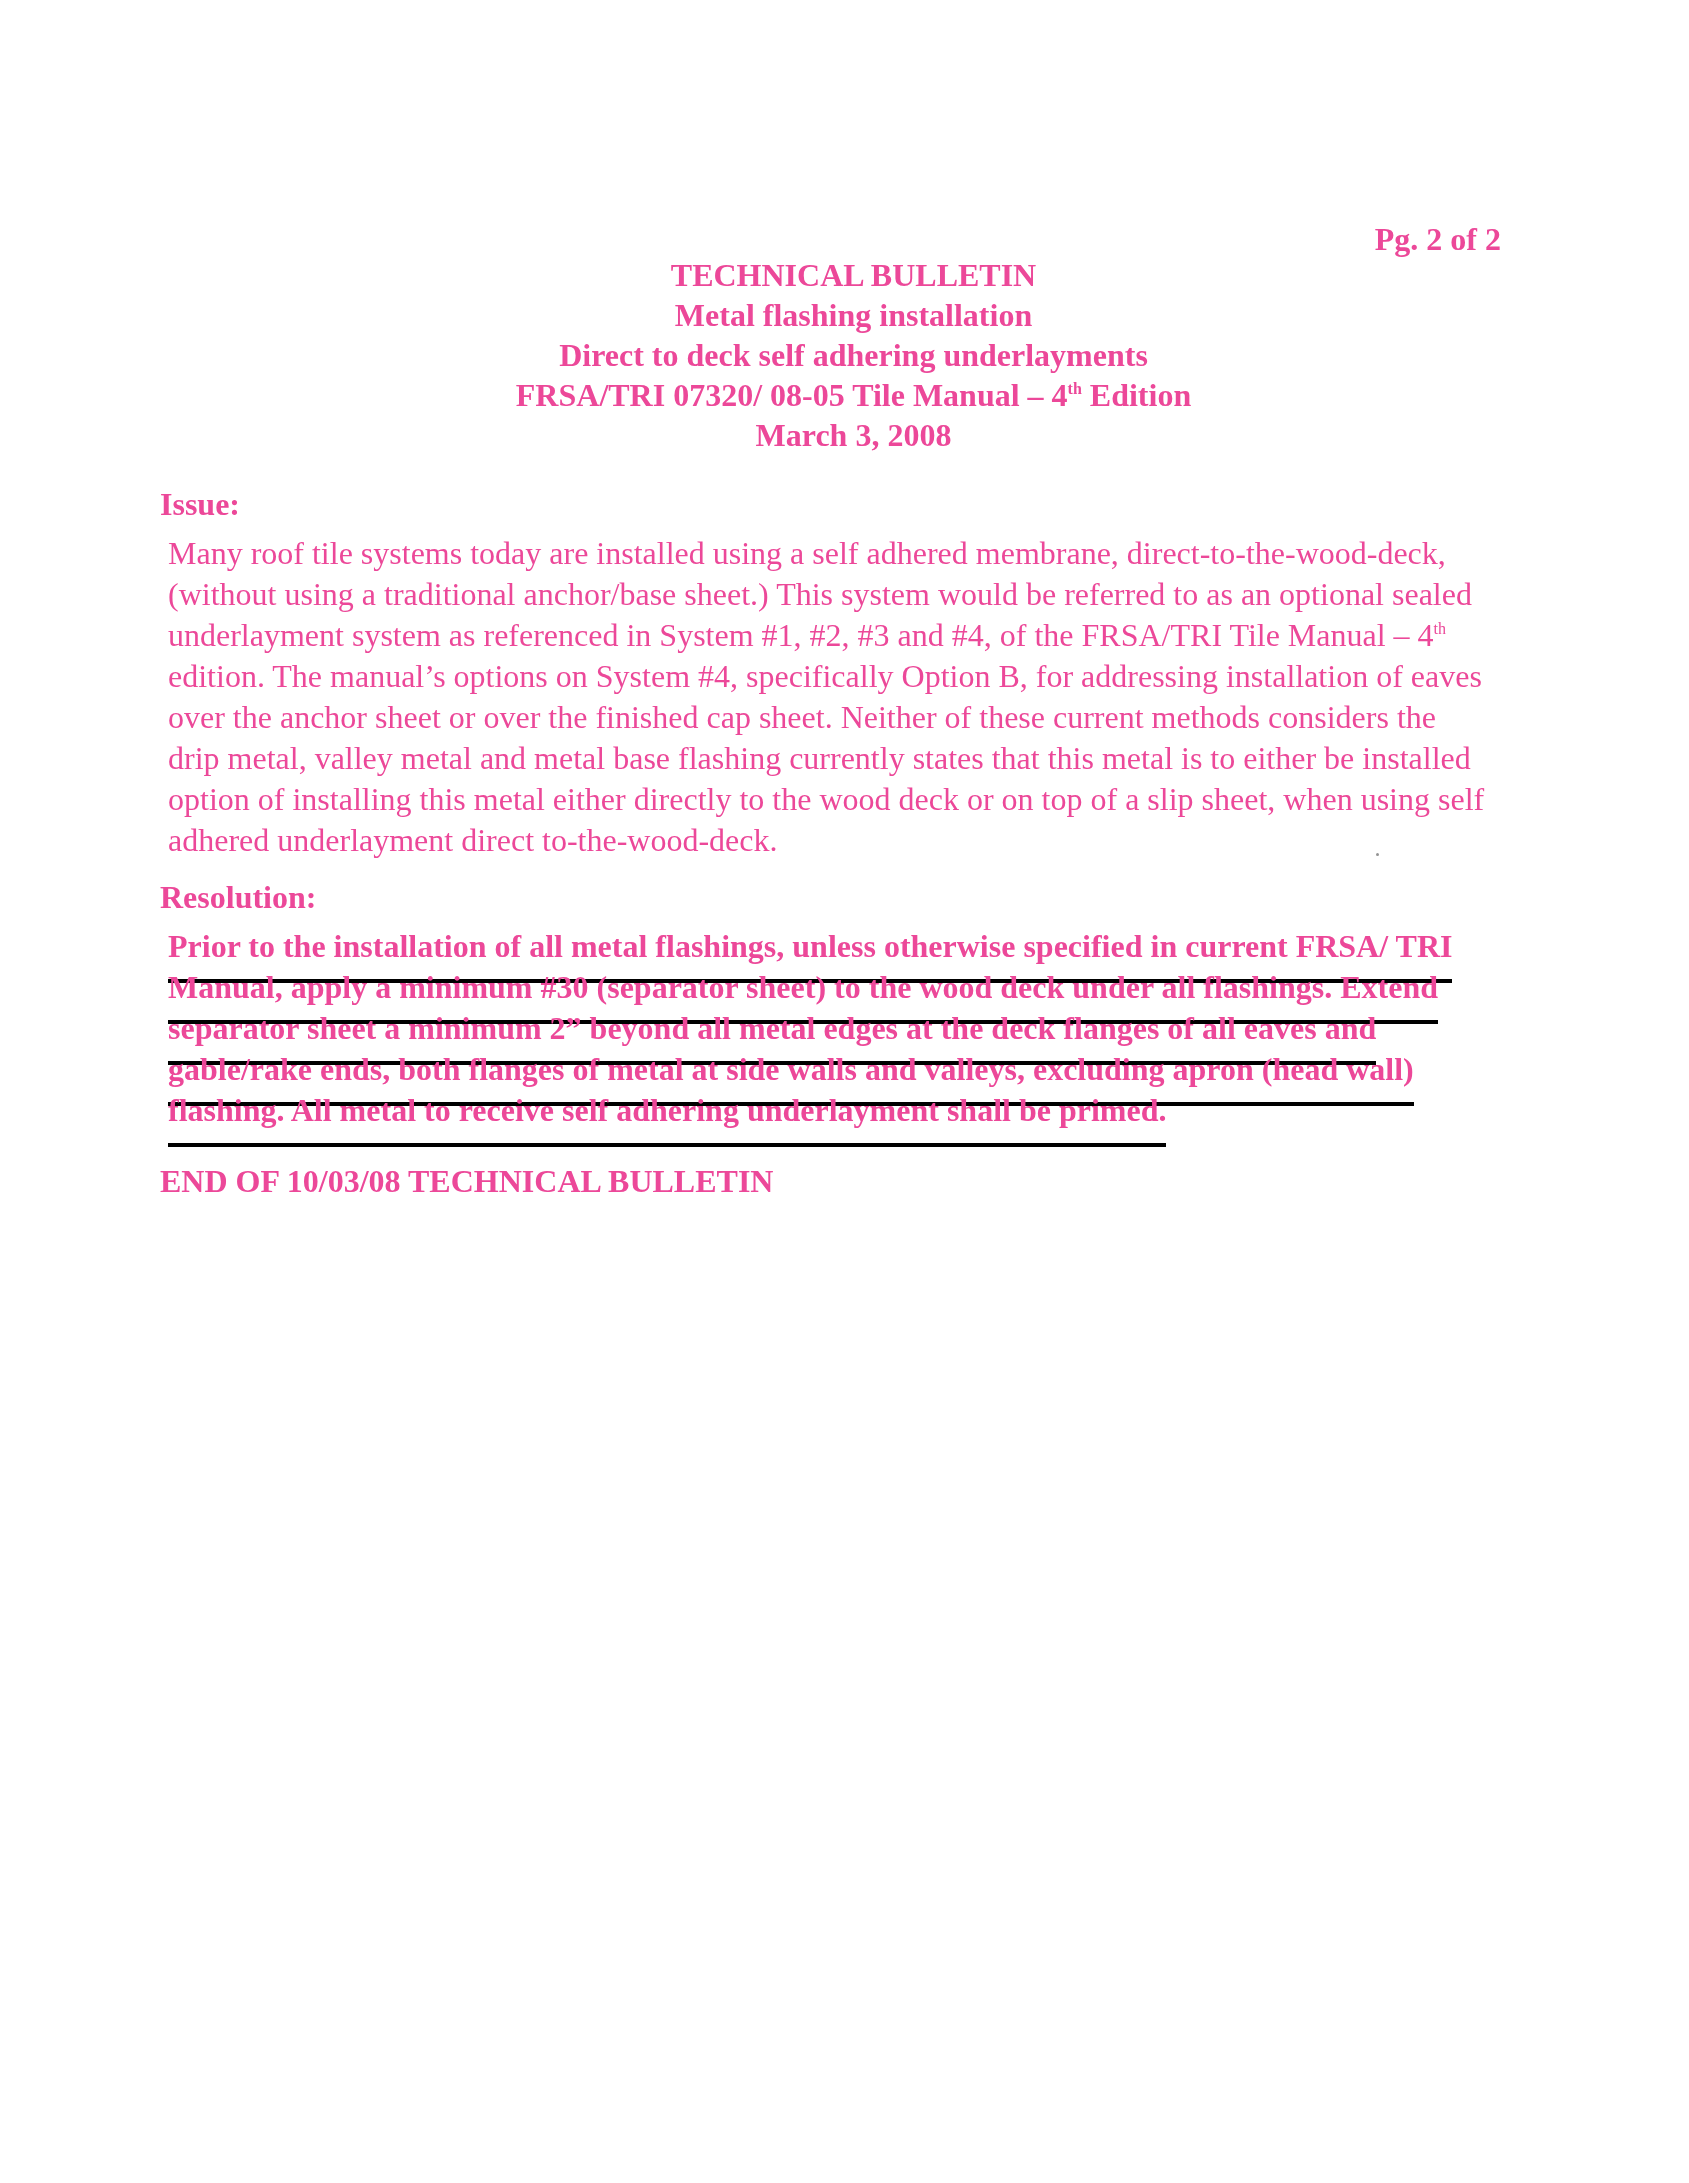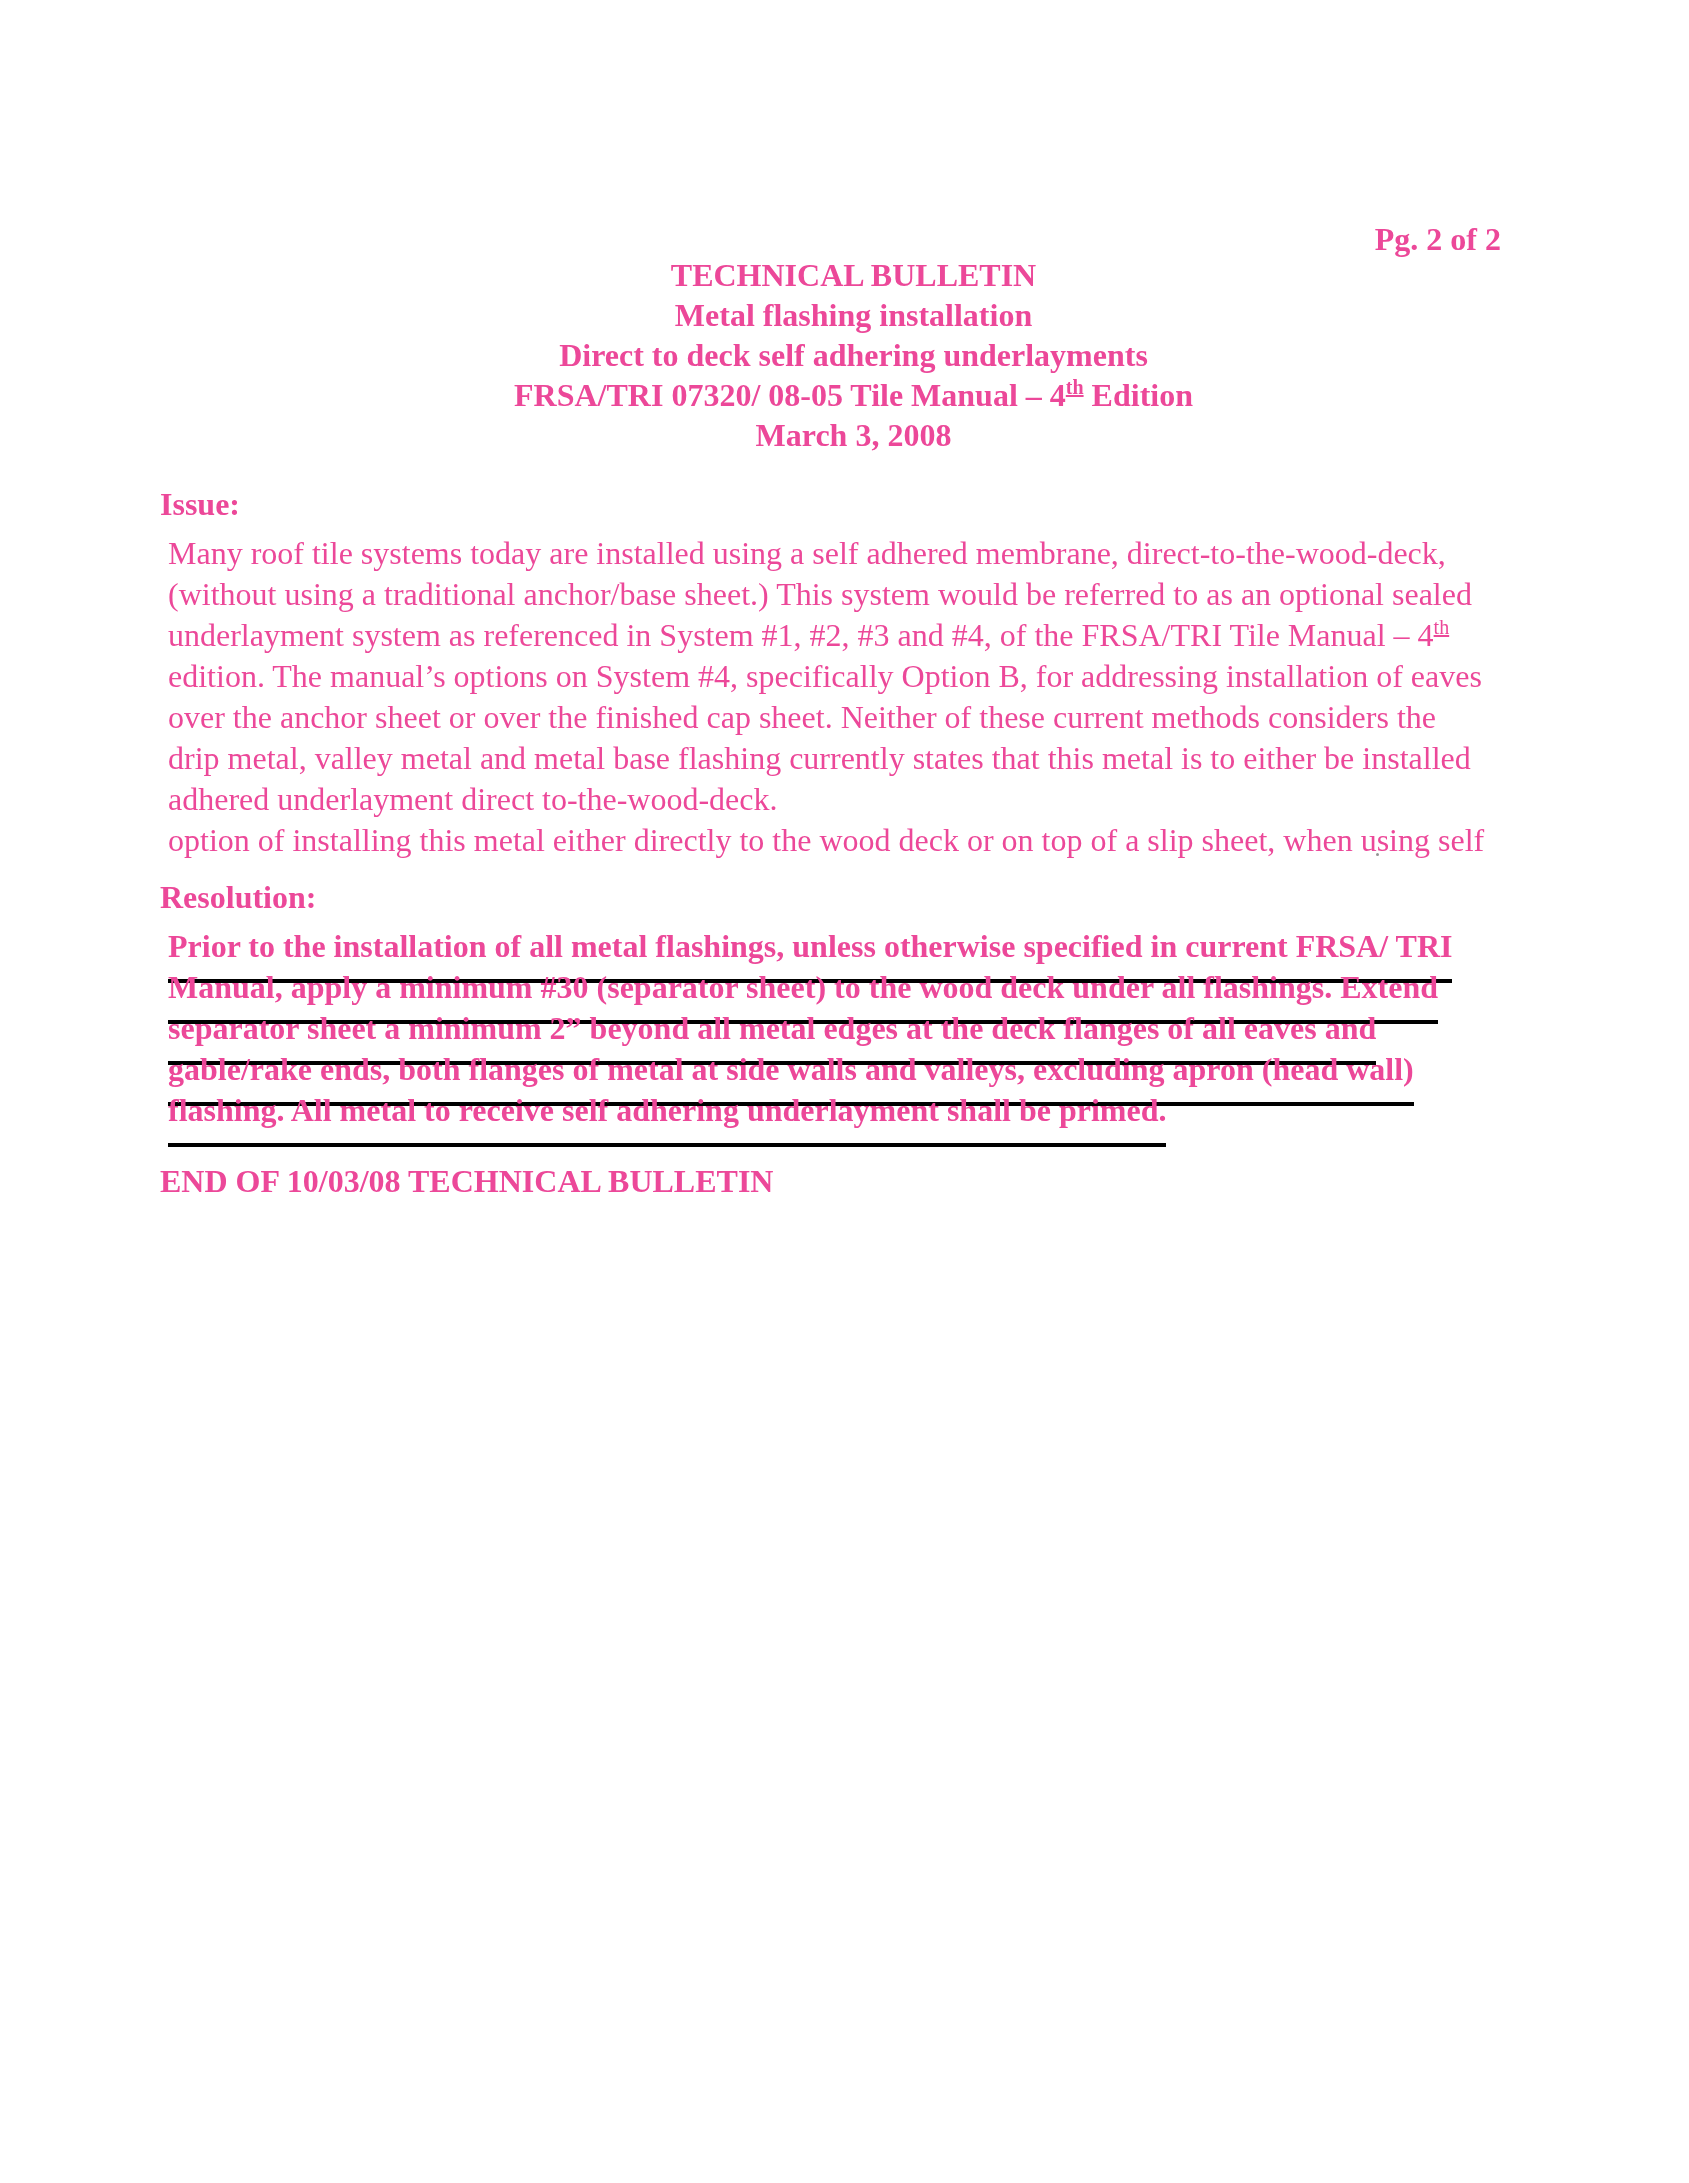--- a/index.html
+++ b/index.html
@@ -57,24 +57,23 @@
   }
   .directive .u {
     border-bottom: 4.6px solid #000000;
     padding-bottom: 15px;
   }
   .end-line {
     margin-top: 30px;
     font-weight: bold;
   }
   sup {
-    font-size: 20px;
+    font-size: 16px;
     line-height: 0;
     vertical-align: super;
-    text-decoration: underline;
   }
   .line {
     white-space: nowrap;
   }
   .artifact-dot {
     position: absolute;
     left: 1376px;
     top: 853px;
     width: 3.3px;
     height: 3.3px;
@@ -102,22 +101,22 @@
 
     <div class="section">
       <div class="heading">Issue:</div>
       <div class="para">
           <div class="line"><span><span>Many roof tile systems today are installed using a self adhered membrane, direct-to-the-wood-deck,</span></span></div>
           <div class="line"><span><span>(without using a traditional anchor/base sheet.) This system would be referred to as an optional sealed</span></span></div>
           <div class="line"><span><span>underlayment system as referenced in System #1, #2, #3 and #4, of the FRSA/TRI Tile Manual – 4</span><sup>th</sup></span></div>
           <div class="line"><span><span>edition. The manual’s options on System #4, specifically Option B, for addressing installation of eaves</span></span></div>
           <div class="line"><span><span>over the anchor sheet or over the finished cap sheet. Neither of these current methods considers the</span></span></div>
           <div class="line"><span><span>drip metal, valley metal and metal base flashing currently states that this metal is to either be installed</span></span></div>
+          <div class="line"><span><span>option of installing this metal either directly to the wood deck or on top of a slip sheet, when using self</span></span></div>
           <div class="line"><span><span>adhered underlayment direct to-the-wood-deck.</span></span></div>
-          <div class="line"><span><span>option of installing this metal either directly to the wood deck or on top of a slip sheet, when using self</span></span></div>
         </div>
     </div>
 
     <div class="section resolution">
       <div class="heading">Resolution:</div>
       <div class="para directive">
           <div class="line"><span class="u"><span>Prior to the installation of all metal flashings, unless otherwise specified in current FRSA/ TRI</span></span></div>
           <div class="line"><span class="u"><span>Manual, apply a minimum #30 (separator sheet) to the wood deck under all flashings. Extend</span></span></div>
           <div class="line"><span class="u"><span>separator sheet a minimum 2” beyond all metal edges at the deck flanges of all eaves and</span></span></div>
           <div class="line"><span class="u"><span>gable/rake ends, both flanges of metal at side walls and valleys, excluding apron (head wall)</span></span></div>

